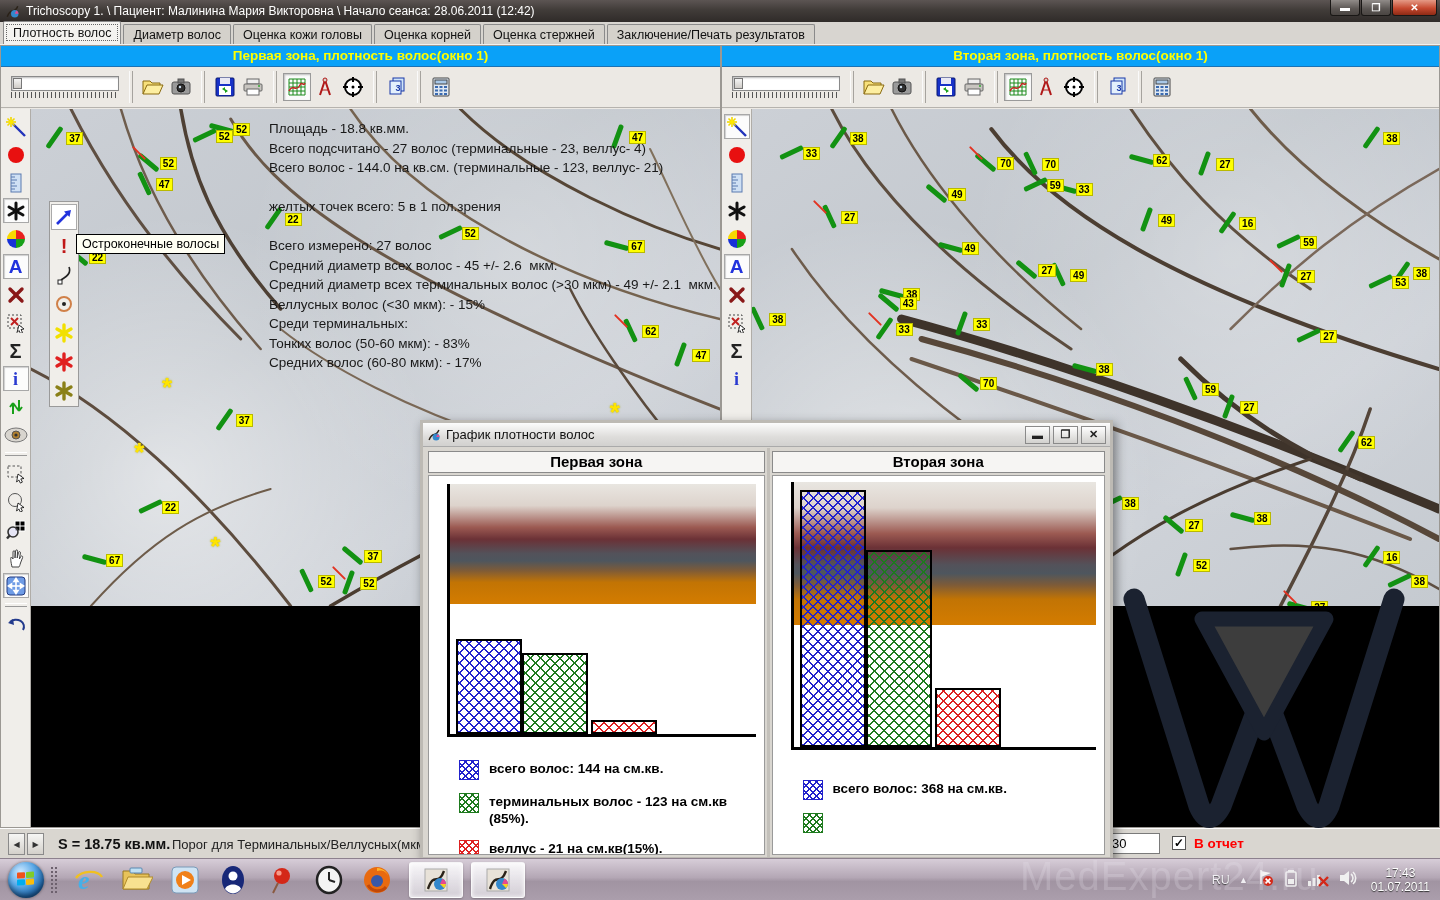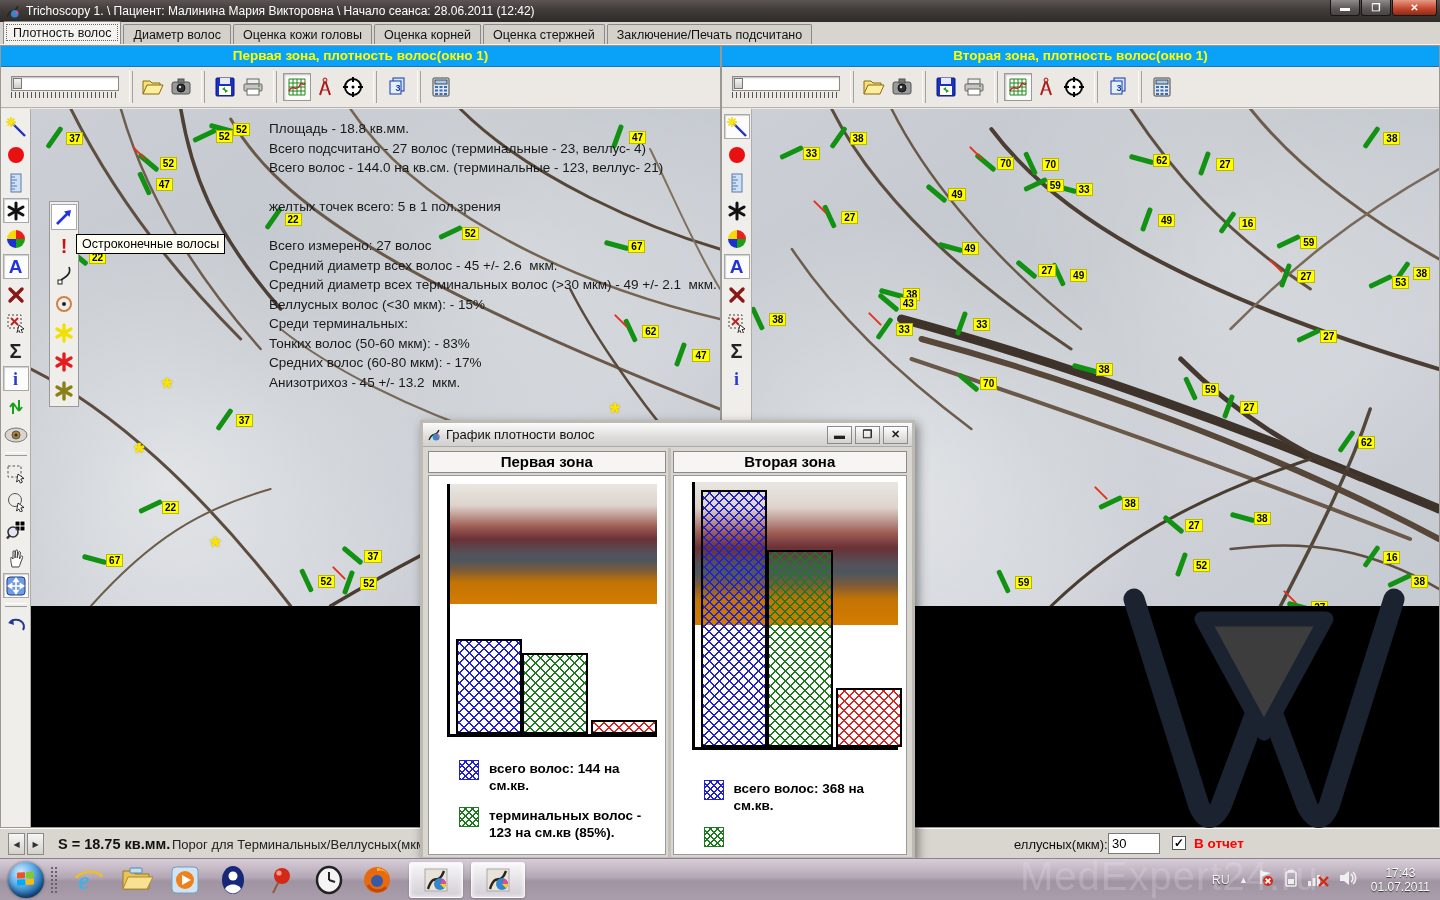--- a/index.html
+++ b/index.html
@@ -79,21 +79,21 @@
   .sb-area{position:absolute;left:58px;top:7px;font-weight:bold;font-size:14.5px}
   .sb-thresh{position:absolute;left:172px;top:8px;color:#222}
   .num{position:absolute;top:4px;width:44px;height:21px;border:1px solid #7a7a7a;background:#fff;
     font-size:13px;padding-left:3px;font-family:"Liberation Sans",sans-serif}
   .sb-thresh2{position:absolute;left:1014px;top:8px}
   .chk{position:absolute;left:1172px;top:7px;width:14px;height:14px;background:#fff;border:1px solid #555;
     font-size:12px;line-height:13px;text-align:center;font-weight:bold;color:#000}
   .sb-report{position:absolute;left:1194px;top:7px;color:#f00;font-weight:bold;font-size:13.5px}
 
   
-  #dialog{position:absolute;left:420px;top:420px;width:495px;height:440px;background:#d9d6d0;
+  #dialog{position:absolute;left:420px;top:420px;width:693px;height:440px;background:#d9d6d0;
     border:3px solid #bdbab4;box-shadow:3px 4px 10px rgba(0,0,0,.45);z-index:7;overflow:hidden}
   .dtitle{height:24px;background:linear-gradient(#fcfcfc,#dedddb 60%,#d2d1cf);display:flex;align-items:center;
     padding:0 4px;font-size:13px;color:#111;border-bottom:1px solid #aaa}
   .dtitle .dico{margin-right:5px;display:flex}
   .dbtns{margin-left:auto;display:flex}
   .db{width:25px;height:18px;background:linear-gradient(#fefefe,#d2d1ce);border:1px solid #8a8a8a;
     margin-left:3px;display:flex;align-items:center;justify-content:center;font-size:11px;font-weight:bold;color:#222}
   .dbody{position:absolute;top:25px;left:3px;right:3px;bottom:0;display:flex}
   .zone{width:50%;display:flex;flex-direction:column}
   .zone+.zone{border-left:3px solid #c3c0ba}
@@ -153,21 +153,21 @@
       <div class="wc close">✕</div>
     </div>
   </div>
 
   <div class="tabbar">
       <div class="tab active">Плотность волос</div>
       <div class="tab">Диаметр волос</div>
       <div class="tab">Оценка кожи головы</div>
       <div class="tab">Оценка корней</div>
       <div class="tab">Оценка стержней</div>
-      <div class="tab">Заключение/Печать подсчитано</div>
+      <div class="tab">Заключение/Печать результатов</div>
     </div>
 
   <div class="panel" id="panelL">
     <div class="phead">Первая зона, плотность волос(окно 1)</div>
 
     <div class="ptoolbar">
       <div class="sliderbox">
         <div class="slider-track">
             <div class="slider-thumb"></div>
           </div>
@@ -450,21 +450,20 @@
           <div class="stat-line">&nbsp;</div>
           <div class="stat-line">желтых точек всего: 5 в 1 пол.зрения</div>
           <div class="stat-line">&nbsp;</div>
           <div class="stat-line">Всего измерено: 27 волос</div>
           <div class="stat-line">Средний диаметр всех волос - 45 +/- 2.6  мкм.</div>
           <div class="stat-line">Средний диаметр всех терминальных волос (&gt;30 мкм) - 49 +/- 2.1  мкм.</div>
           <div class="stat-line">Веллусных волос (&lt;30 мкм): - 15%</div>
           <div class="stat-line">Среди терминальных:</div>
           <div class="stat-line">Тонких волос (50-60 мкм): - 83%</div>
           <div class="stat-line">Средних волос (60-80 мкм): - 17%</div>
-          <div class="stat-line">Анизотрихоз - 45 +/- 13.2  мкм.</div>
         </div>
       <div class="flyout">
         <div class="fb pressed">
             <svg width="20" height="20" viewBox="0 0 20 20">
               <line x1="3" y1="17" x2="14" y2="6" stroke="#2233dd" stroke-width="2.6"></line>
               <path d="M17,3 L15.5,10 L10,4.5 Z" fill="#2233dd"></path>
             </svg>
           </div>
         <div class="fb">
             <span class="glyph" style="color:#c01818;font-size:20px">!</span>

